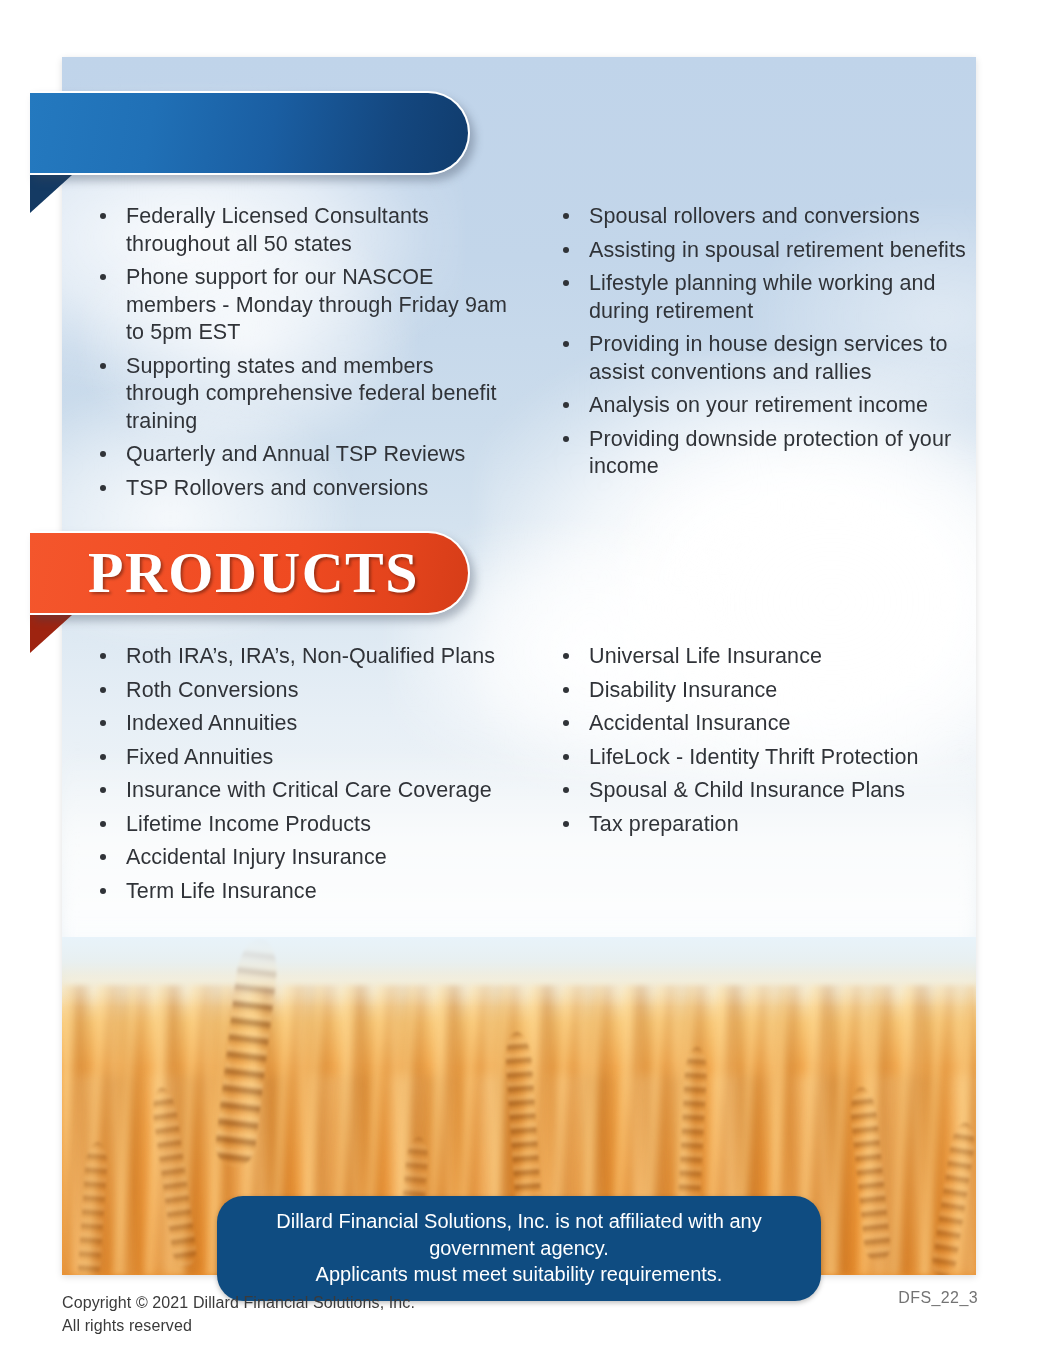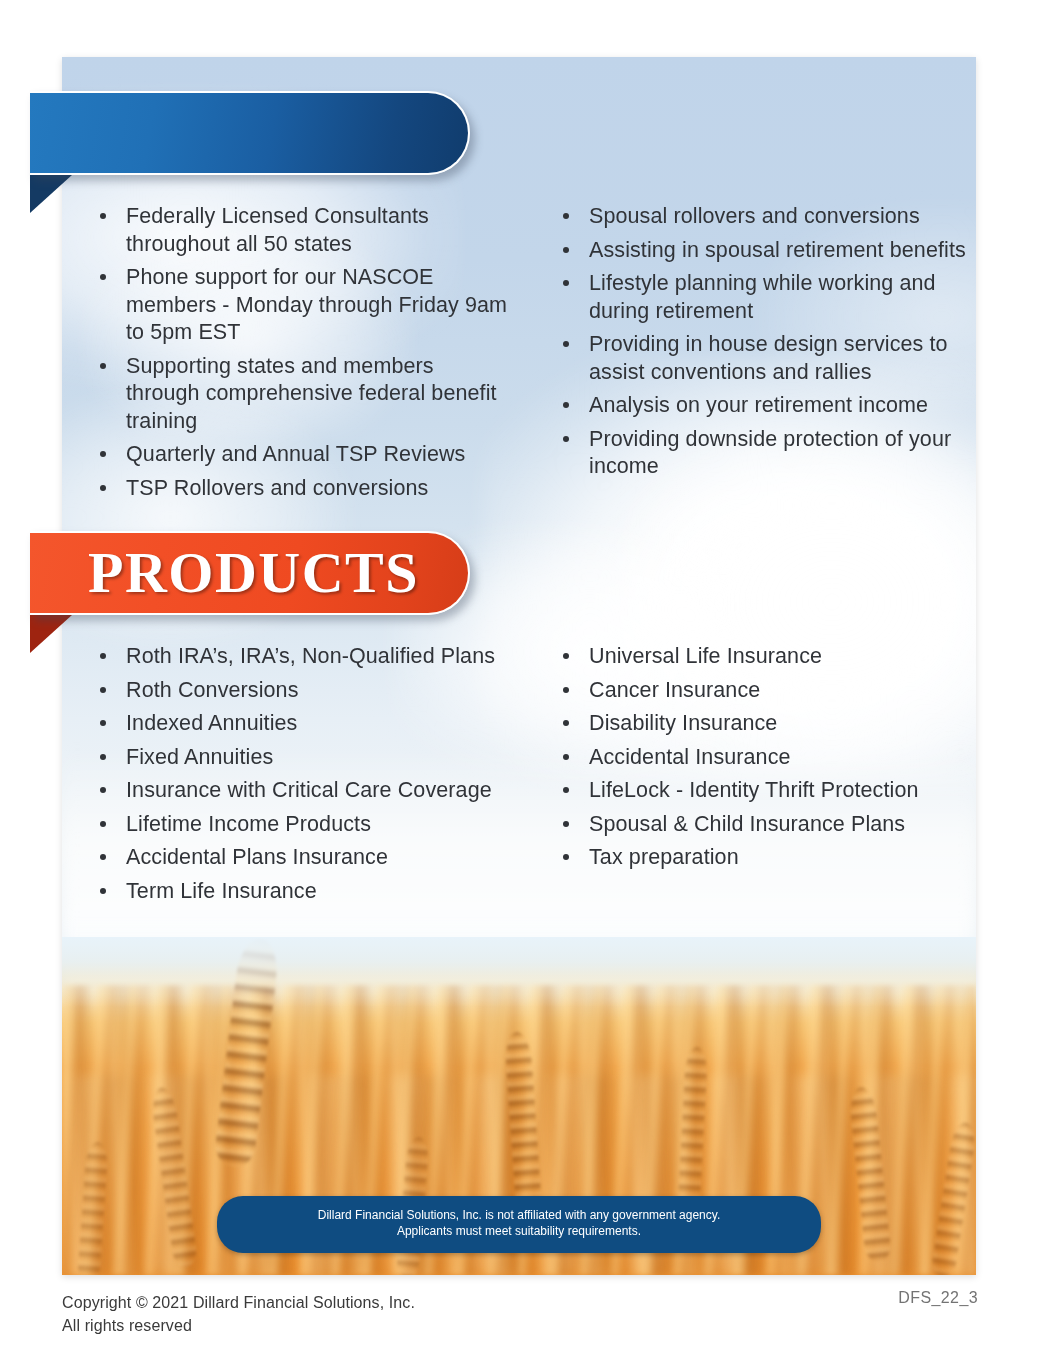--- a/index.html
+++ b/index.html
@@ -336,21 +336,21 @@
     position: absolute;
     left: 217px;
     top: 1196px;
     width: 604px;
     padding: 12px 22px 13px 22px;
     box-sizing: border-box;
     background: #0f4c81;
     border-radius: 26px;
     color: #ffffff;
     text-align: center;
-    font-size: 12px;
+    font-size: 20px;
     line-height: 1.33;
     box-shadow: 0 2px 5px rgba(0,0,0,0.25);
   }
   #disclaimer .line { display: block; }
 
   
   #footer-copyright {
     position: absolute;
     left: 62px;
     top: 1291px;
@@ -440,28 +440,27 @@
 
   <div class="columns" id="products-columns">
     <div class="col left">
       <ul class="bullets">
         <li>Roth IRA’s, IRA’s, Non-Qualified Plans</li>
         <li>Roth Conversions</li>
         <li>Indexed Annuities</li>
         <li>Fixed Annuities</li>
         <li>Insurance with Critical Care Coverage</li>
         <li>Lifetime Income Products</li>
-        <li>Accidental Plans Insurance</li>
+        <li>Accidental Injury Insurance</li>
         <li>Term Life Insurance</li>
       </ul>
     </div>
     <div class="col right">
       <ul class="bullets">
         <li>Universal Life Insurance</li>
-        <li>Cancer Insurance</li>
         <li>Disability Insurance</li>
         <li>Accidental Insurance</li>
         <li>LifeLock - Identity Thrift Protection</li>
         <li>Spousal &amp; Child Insurance Plans</li>
         <li>Tax preparation</li>
       </ul>
     </div>
   </div>
 
   <div id="disclaimer">

